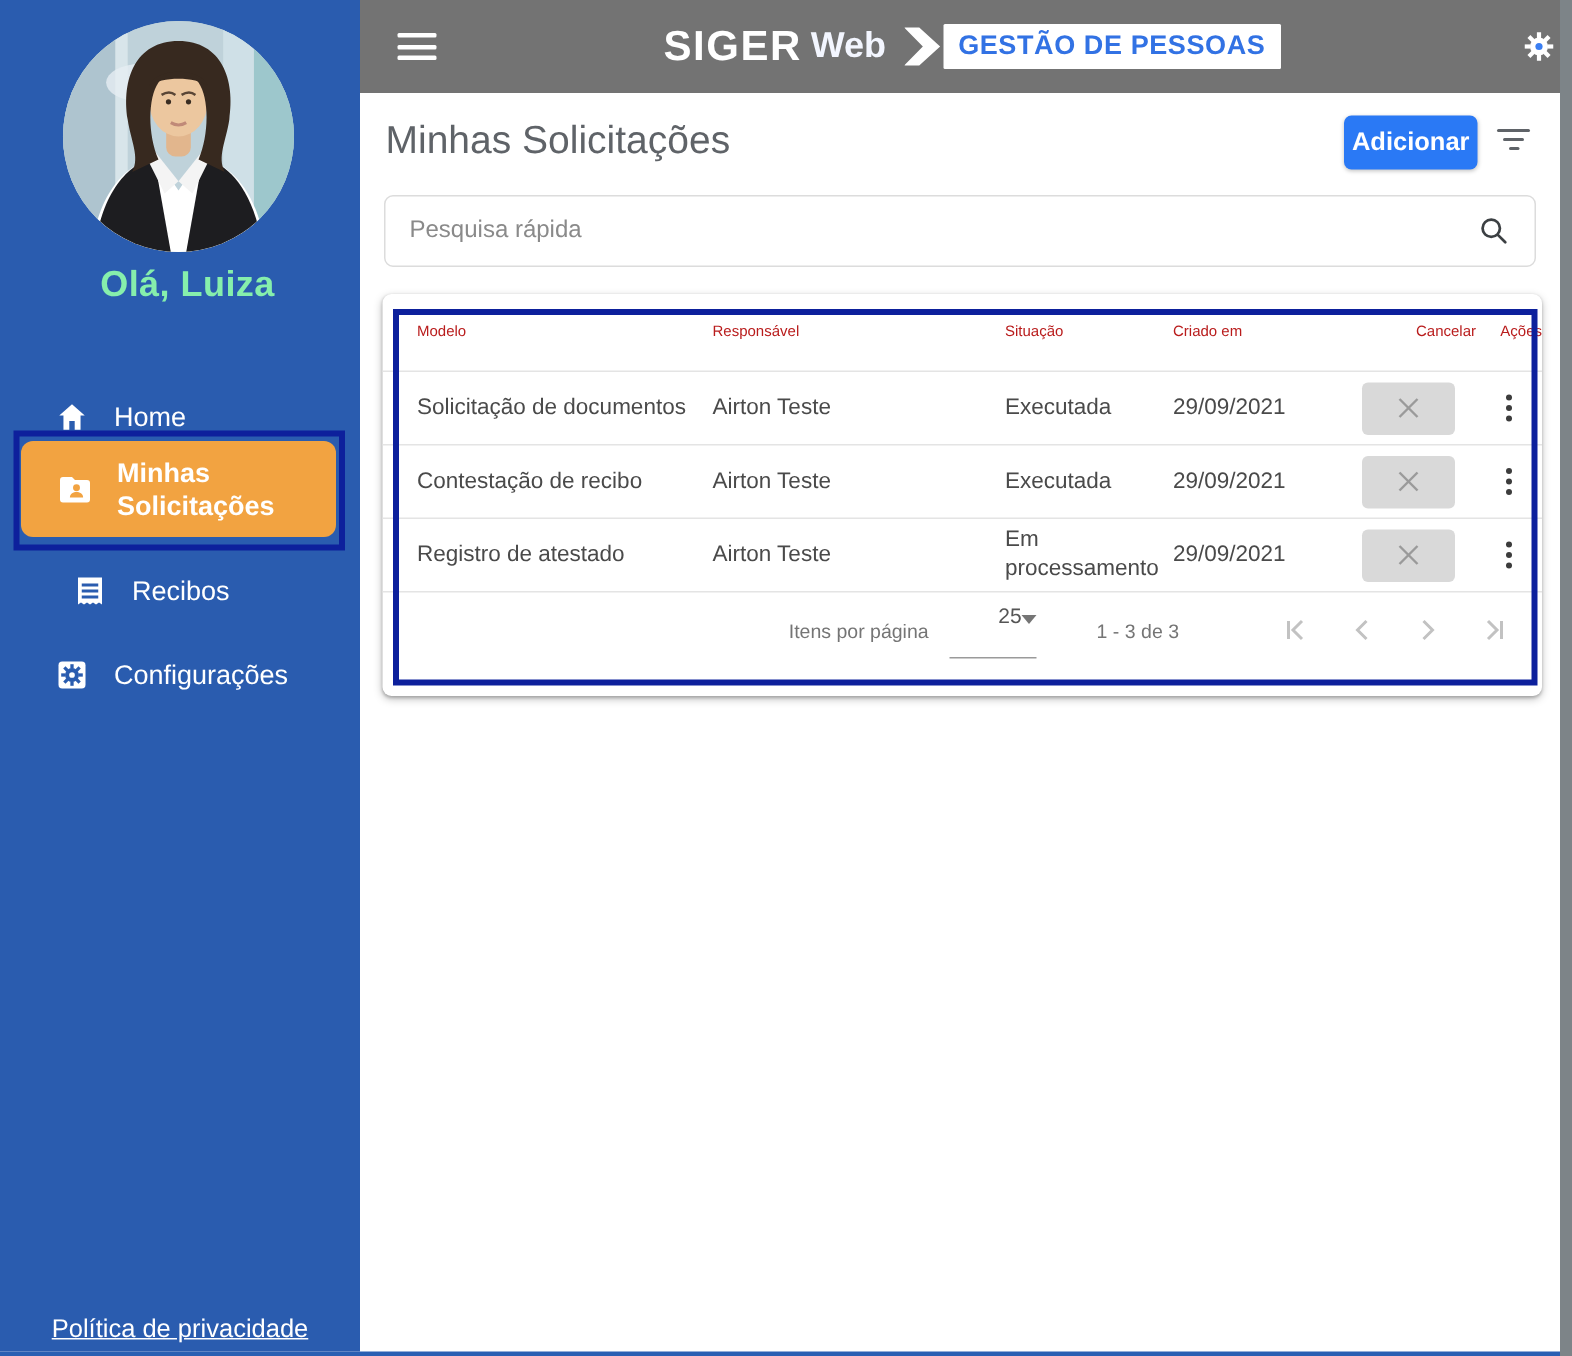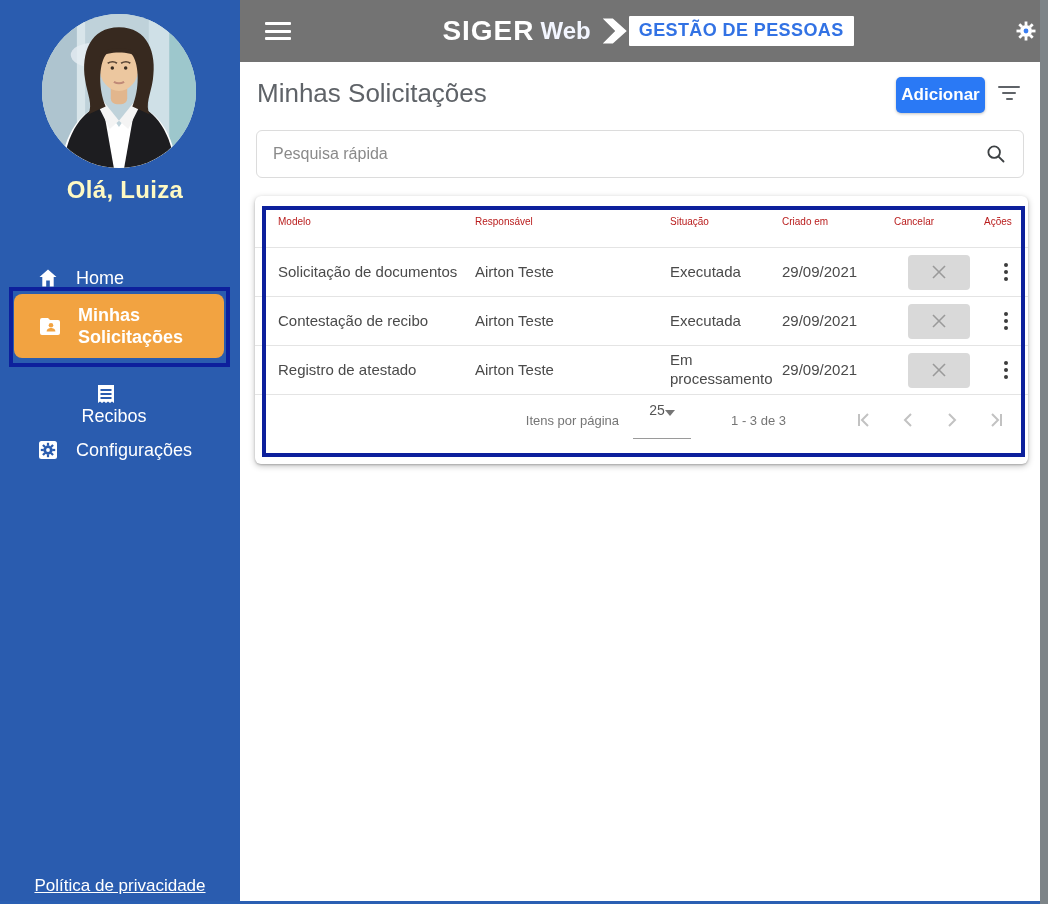--- a/index.html
+++ b/index.html
@@ -2,28 +2,28 @@
 <html><head>
 <meta charset="utf-8">
 <style>
   * { margin:0; padding:0; box-sizing:border-box; }
   body { font-family:"Liberation Sans", sans-serif; background:#fff; }
   .root { position:relative; width:1048px; height:904px; overflow:hidden; background:#fff; }
 
   
   .sidebar { position:absolute; left:0; top:0; width:240px; height:901px; background:#2a5caf; }
   .avatar-wrap { position:absolute; left:42px; top:14px; width:154px; height:154px; border-radius:50%; overflow:hidden; background:#bfd2da; }
-  .greeting { position:absolute; left:0; top:176px; width:240px; text-align:center; color:#fef9c3; font-size:24px; font-weight:bold; letter-spacing:.3px;padding-left:10px; }
+  .greeting { position:absolute; left:0; top:176px; width:240px; text-align:center; color:#86efac; font-size:24px; font-weight:bold; letter-spacing:.3px;padding-left:10px; }
   .nav { position:absolute; left:0; top:252px; width:240px; }
   .nav-item { display:flex; align-items:center; color:#ffffff; font-size:18px; cursor:pointer; }
   .nav-item .icn { width:24px; height:24px; margin-right:16px; flex:0 0 24px; }
   .nav-home { padding:14px 0 14px 36px; }
   .nav-active-outline { position:absolute; left:9px; top:287px; width:221px; height:80px; border:4px solid #0d209c; }
   .nav-active { position:absolute; left:14px; top:294px; width:210px; height:64px; background:#f2a341; border-radius:8px; display:flex; align-items:center; padding-left:24px; color:#fff; font-weight:bold; font-size:18px; line-height:1.25; }
-  .nav-recibos { position:absolute; left:0; top:368px; width:192px; padding:14px 0 14px 36px;flex-direction:column; }
+  .nav-recibos { position:absolute; left:12px; top:368px; width:192px; padding:14px 0 14px 36px; }
   .nav-config { position:absolute; left:0; top:424px; width:224px; padding:14px 0 14px 36px; }
   .privacy { position:absolute; left:0; top:876px; width:240px; text-align:center; color:#ffffff; font-size:17px; text-decoration:underline; cursor:pointer; }
 
   
   .topbar { position:absolute; left:240px; top:0; width:816px; height:62px; background:#737373; }
   .hamburger { position:absolute; left:25px; top:22px; width:26px; height:18px; display:flex; flex-direction:column; justify-content:space-between; cursor:pointer; }
   .hamburger div { height:3px; background:#ffffff; border-radius:1px; }
   .logo-group { position:absolute; left:0; top:0; width:100%; height:62px; display:flex; align-items:center; justify-content:center; }
   .logo-siger { color:#ffffff; font-size:28px; font-weight:800; letter-spacing:1px; }
   .logo-web { color:#f3f6ff; font-size:24px; font-weight:700; margin-left:6px; }
@@ -44,27 +44,27 @@
 
   
   .card { position:absolute; left:15px; top:134px; width:773px; height:268px; background:#ffffff; border-radius:6px; box-shadow:0 2px 6px rgba(0,0,0,.25), 0 1px 2px rgba(0,0,0,.2); }
   .table-outline { position:absolute; left:22px; top:144px; width:763px; height:251px; border:4px solid #0d209c; pointer-events:none; z-index:5; }
   .thead, .trow { display:grid; grid-template-columns:197px 195px 112px 112px 90px 44px; padding-left:23px; align-items:center; }
   .thead { height:52px; border-bottom:1px solid #e4e4e4; }
   .thead .hcell { font-size:10px; color:#b91c1c; }
   .trow { height:49px; border-bottom:1px solid #e4e4e4; }
   .cell { font-size:15px; color:#4a4a4a; padding-right:10px; line-height:1.25; }
   .c-center { display:flex; justify-content:center; padding-right:0; }
-  .h-center { text-align:left; }
+  .h-center { text-align:right; }
   .cancel-btn { width:62px; height:35px; background:#d9d9d9; border:none; border-radius:4px; cursor:pointer; display:flex; align-items:center; justify-content:center; }
   .dots-btn { background:none; border:none; cursor:pointer; padding:4px; display:flex; align-items:center; justify-content:center; }
 
   .pagination { height:50px; display:flex; align-items:center; justify-content:flex-end; padding-right:22px; font-size:13px; color:#757575; }
   .ipp-label { margin-right:14px; }
-  .ipp-select { display:flex; align-items:flex-end; justify-content:center; width:58px; border-bottom:1px solid #9a9a9a; padding-bottom:20px; margin-right:40px; cursor:pointer; color:#555; font-size:14px; }
+  .ipp-select { display:flex; align-items:flex-end; justify-content:flex-end; width:58px; border-bottom:1px solid #9a9a9a; padding-bottom:20px; margin-right:40px; cursor:pointer; color:#555; font-size:14px; }
   .caret { width:0; height:0; border-left:5px solid transparent; border-right:5px solid transparent; border-top:6px solid #757575; margin-bottom:2px; }
   .range { margin-right:44px; color:#757575; }
   .pgnav { display:flex; align-items:center; }
   .pgnav .pbtn { margin-left:24px; cursor:default; display:flex; }
 
   
   .edge-right { position:absolute; right:0; top:0; width:8px; height:904px; background:#7d8488; }
   .edge-bottom { position:absolute; left:0; top:901px; width:1040px; height:3px; background:#2a5fb3; }
 </style>
 </head>

